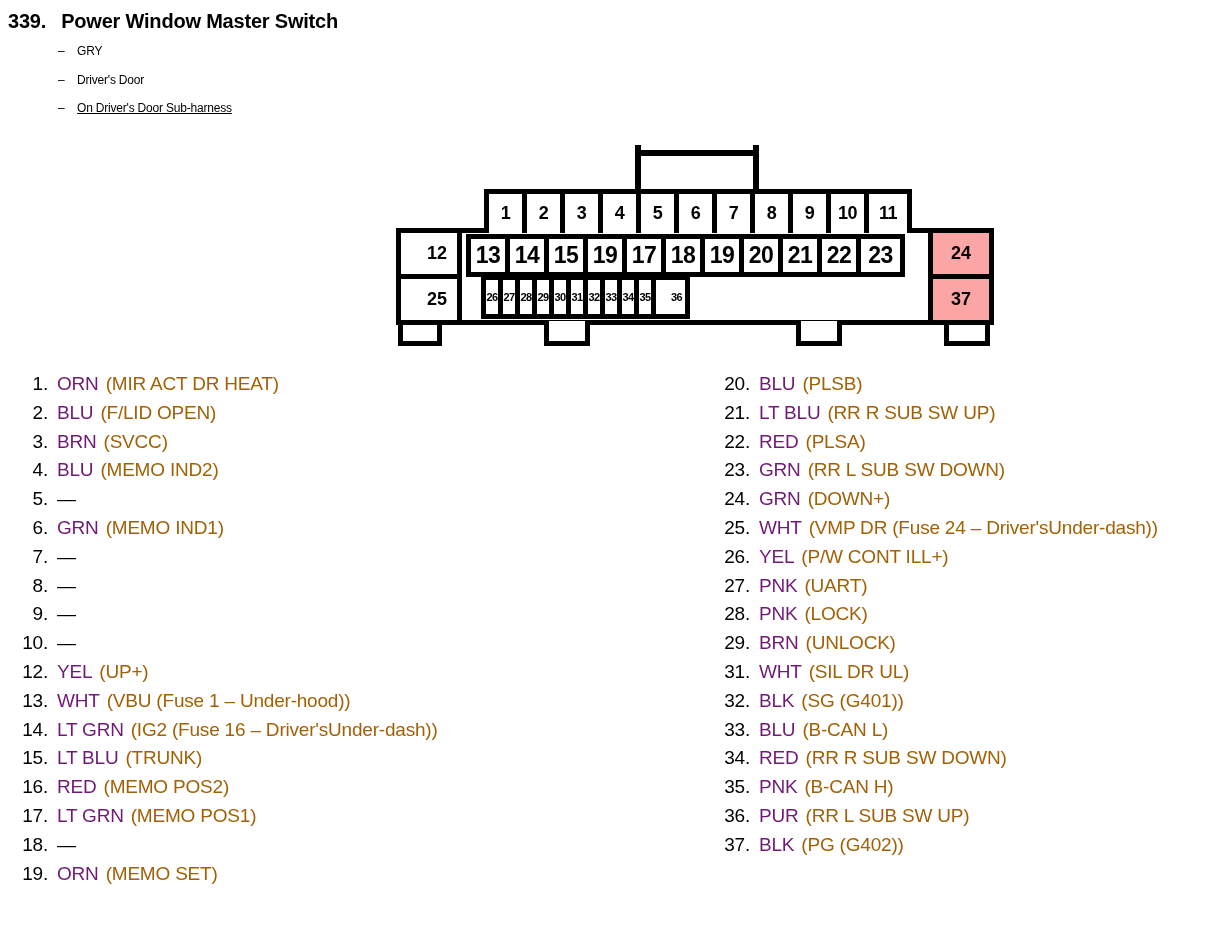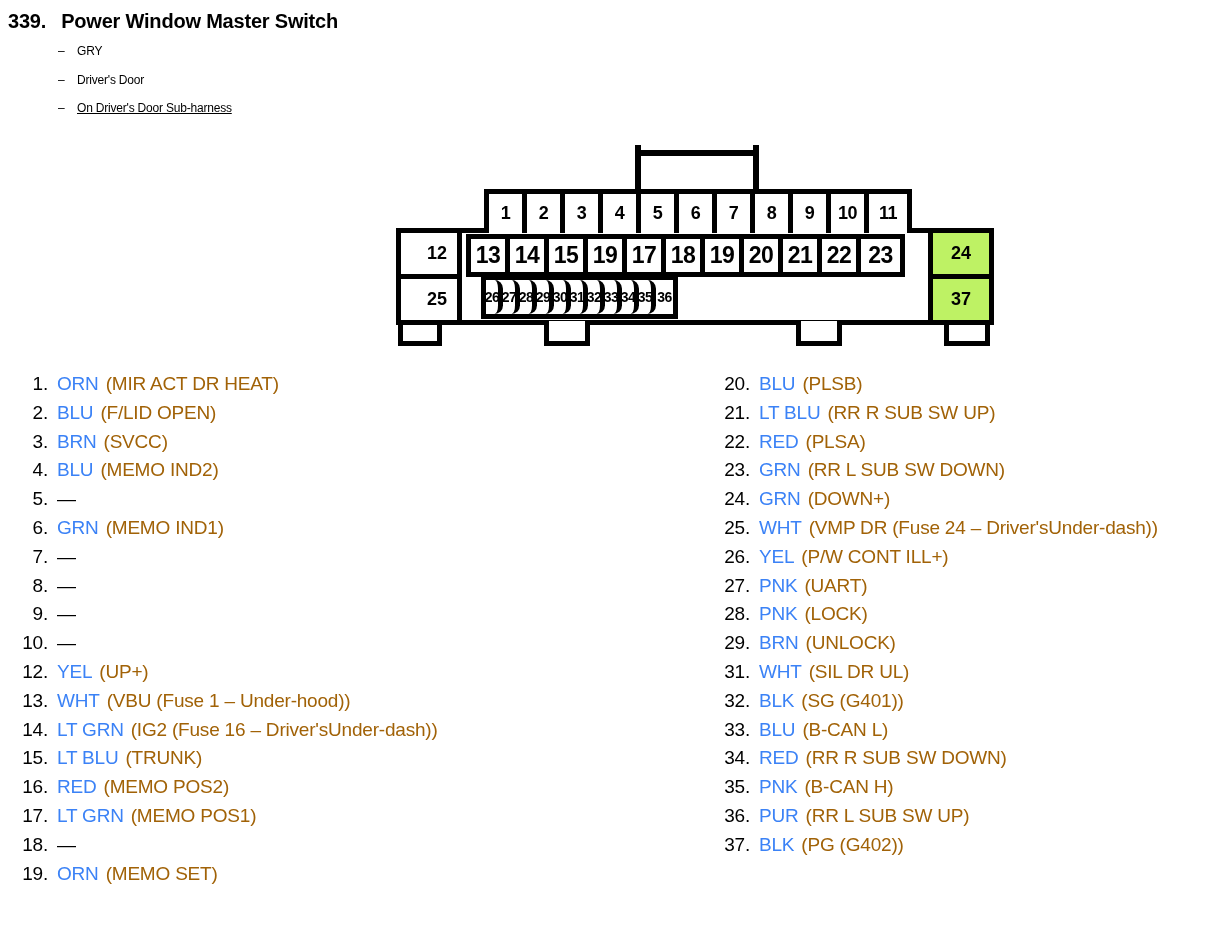--- a/index.html
+++ b/index.html
@@ -184,21 +184,21 @@
   }
   #right-block .pin {
     flex: 1;
     border-bottom: 5px solid #000;
     box-sizing: border-box;
     display: flex;
     align-items: center;
     justify-content: center;
     font-size: 18px;
     font-weight: bold;
-    background: #bef264;
+    background: #fca5a5;
   }
   #right-block .pin:last-child { border-bottom: none; }
 
   
   #inner-row-a {
     position: absolute;
     left: 70px;
     top: 89px;
     height: 43px;
     border: 5px solid #000;
@@ -233,27 +233,26 @@
     display: flex;
   }
   #inner-row-b .pin {
     width: 17px;
     height: 100%;
     border-right: 5px solid #000;
     box-sizing: border-box;
     display: flex;
     align-items: center;
     justify-content: center;
-    font-size: 14px;
+    font-size: 11px;
     font-weight: bold;
     background: #fff;
     letter-spacing: -0.5px;
-    border-radius: 16px;
-  }
-  #inner-row-b .pin:last-child { border-right: none; }
+  }
+  #inner-row-b .pin:last-child { border-right: none; margin-left: 12px; }
 
   
   .bottom-tab {
     position: absolute;
     top: 176px;
     height: 25px;
     border: 5px solid #000;
     border-top: none;
     box-sizing: border-box;
     background: #fff;
@@ -283,21 +282,21 @@
     white-space: nowrap;
     letter-spacing: -0.2px;
   }
   .pin-num {
     display: inline-block;
     width: 34px;
     text-align: right;
     color: #000;
   }
   .pin-color {
-    color: #3b82f6;
+    color: #701a75;
     margin-left: 9px;
   }
   .pin-signal {
     color: #a16207;
     margin-left: 7px;
   }
   .pin-empty {
     color: #000;
     margin-left: 9px;
   }

